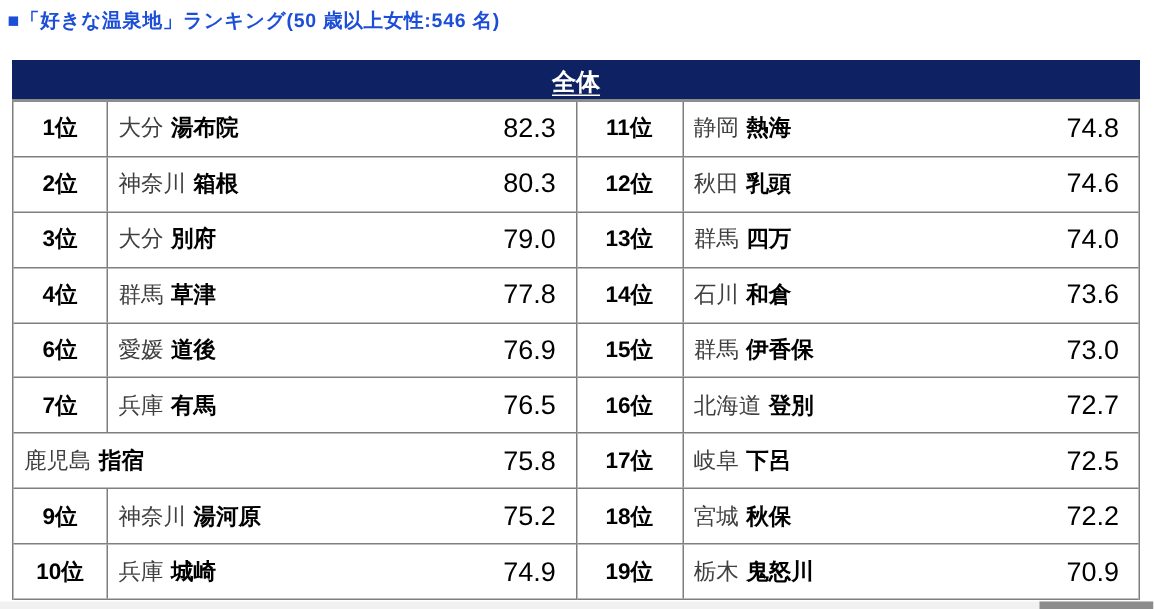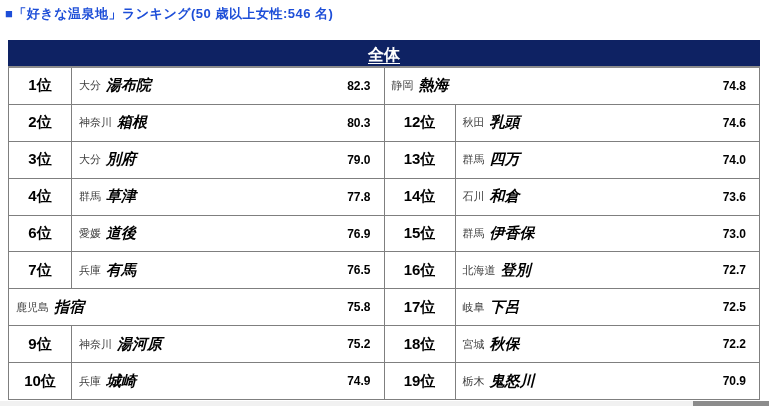--- a/index.html
+++ b/index.html
@@ -44,23 +44,23 @@
     border-right:1px solid var(--border);box-sizing:border-box;
     font-size:15px;font-weight:bold;color:var(--rank);
     flex:0 0 auto;
   }
   .col-left .cell-rank{width:63px;}
   .col-right .cell-rank{width:71px;}
   .cell-name{
     flex:1;display:flex;align-items:center;
     padding:0 13px 0 7px;box-sizing:border-box;min-width:0;
   }
-  .pref{font-size:11px;color:var(--pref);margin-right:5px;white-space:nowrap;}
-  .onsen{font-size:15px;font-weight:bold;color:var(--name);white-space:nowrap;font-style:italic;}
-  .score{margin-left:auto;font-size:12px;font-weight:bold;color:var(--score);}
+  .pref{font-size:15px;color:var(--pref);margin-right:5px;white-space:nowrap;}
+  .onsen{font-size:15px;font-weight:bold;color:var(--name);white-space:nowrap;}
+  .score{margin-left:auto;font-size:18px;font-weight:normal;color:var(--score);}
   .scrollbar-track{
     position:absolute;left:0;bottom:0;width:769px;height:5px;background:#f1f1f1;
   }
   .scrollbar-thumb{
     position:absolute;top:0;left:693px;width:76px;height:5px;background:#8c8c8c;
   }
 </style>
 </head>
 <body style="--header-bg: #0e2263; --header-text: #ffffff; --border: #7f7f7f; --rank: #000000; --pref: #404040; --name: #000000; --score: #000000;">
 
@@ -148,20 +148,21 @@
     <div class="cell-rank">10位</div>
     <div class="cell-name">
       <span class="pref">兵庫</span>
       <span class="onsen">城崎</span>
       <span class="score">74.9</span>
     </div>
   </div>
 </div>
     <div class="col col-right" id="col-right">
   <div class="row">
+    <div class="cell-rank">11位</div>
     <div class="cell-name">
       <span class="pref">静岡</span>
       <span class="onsen">熱海</span>
       <span class="score">74.8</span>
     </div>
   </div>
 
   <div class="row">
     <div class="cell-rank">12位</div>
     <div class="cell-name">

